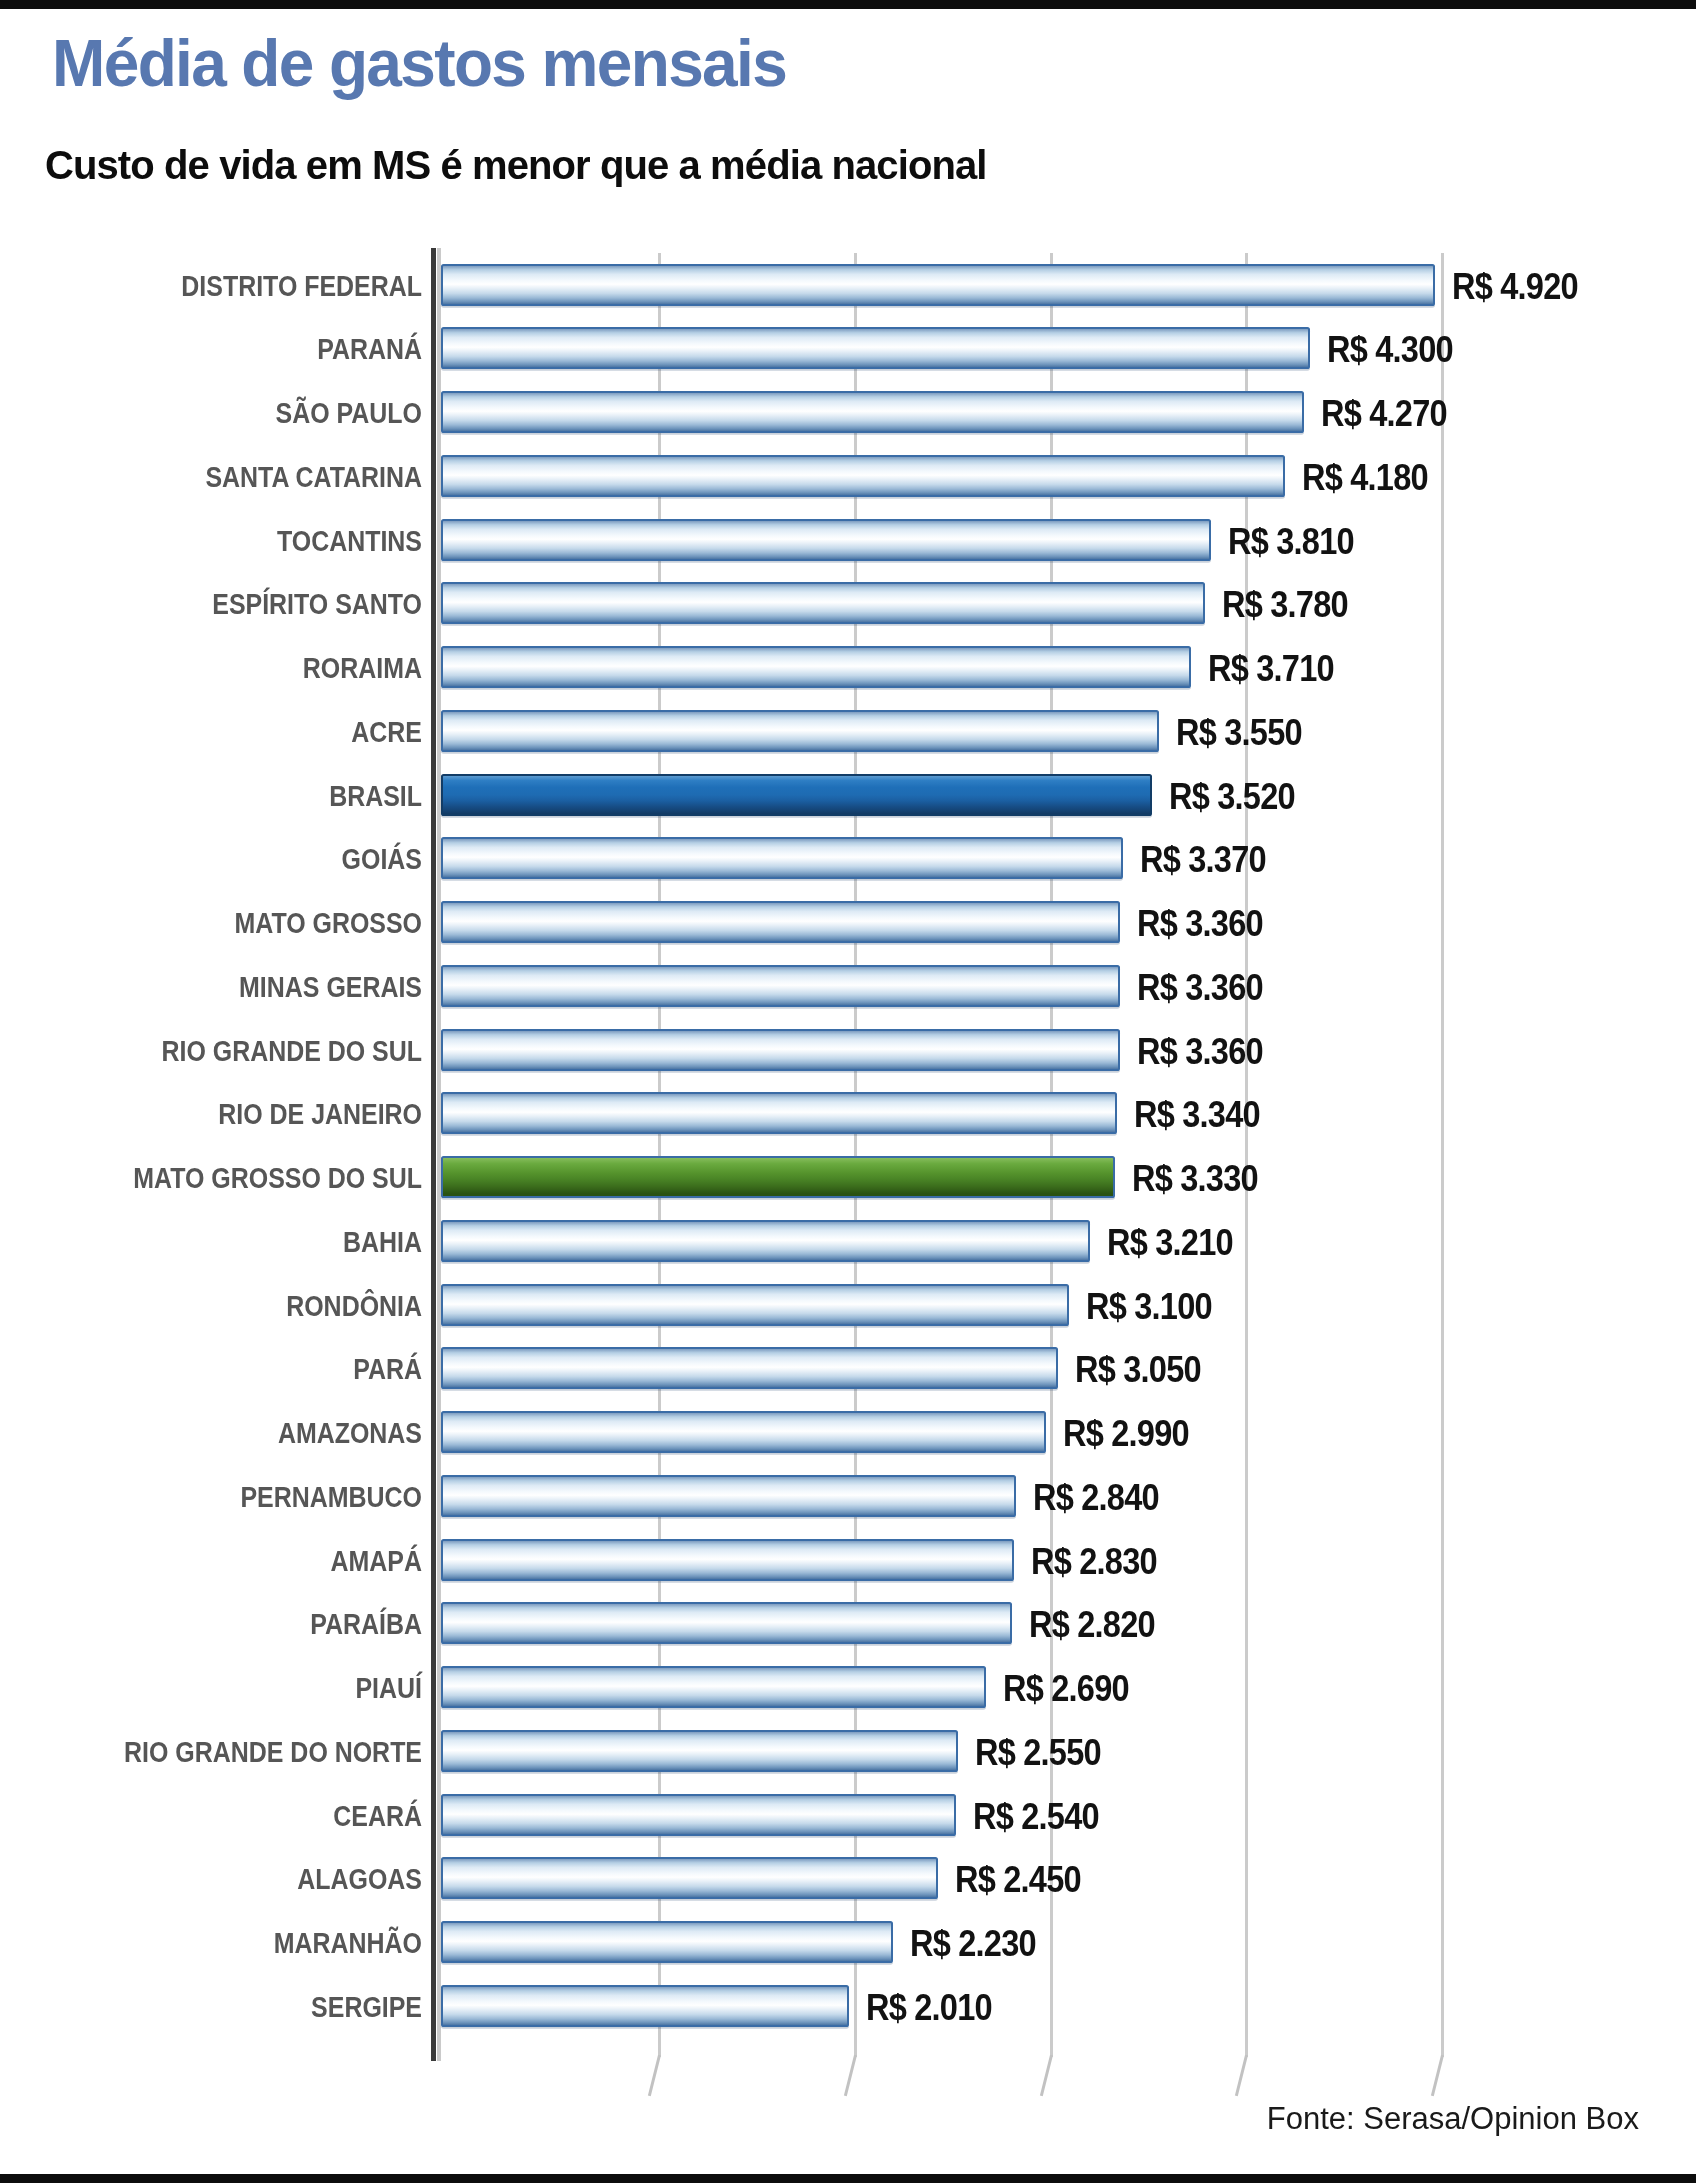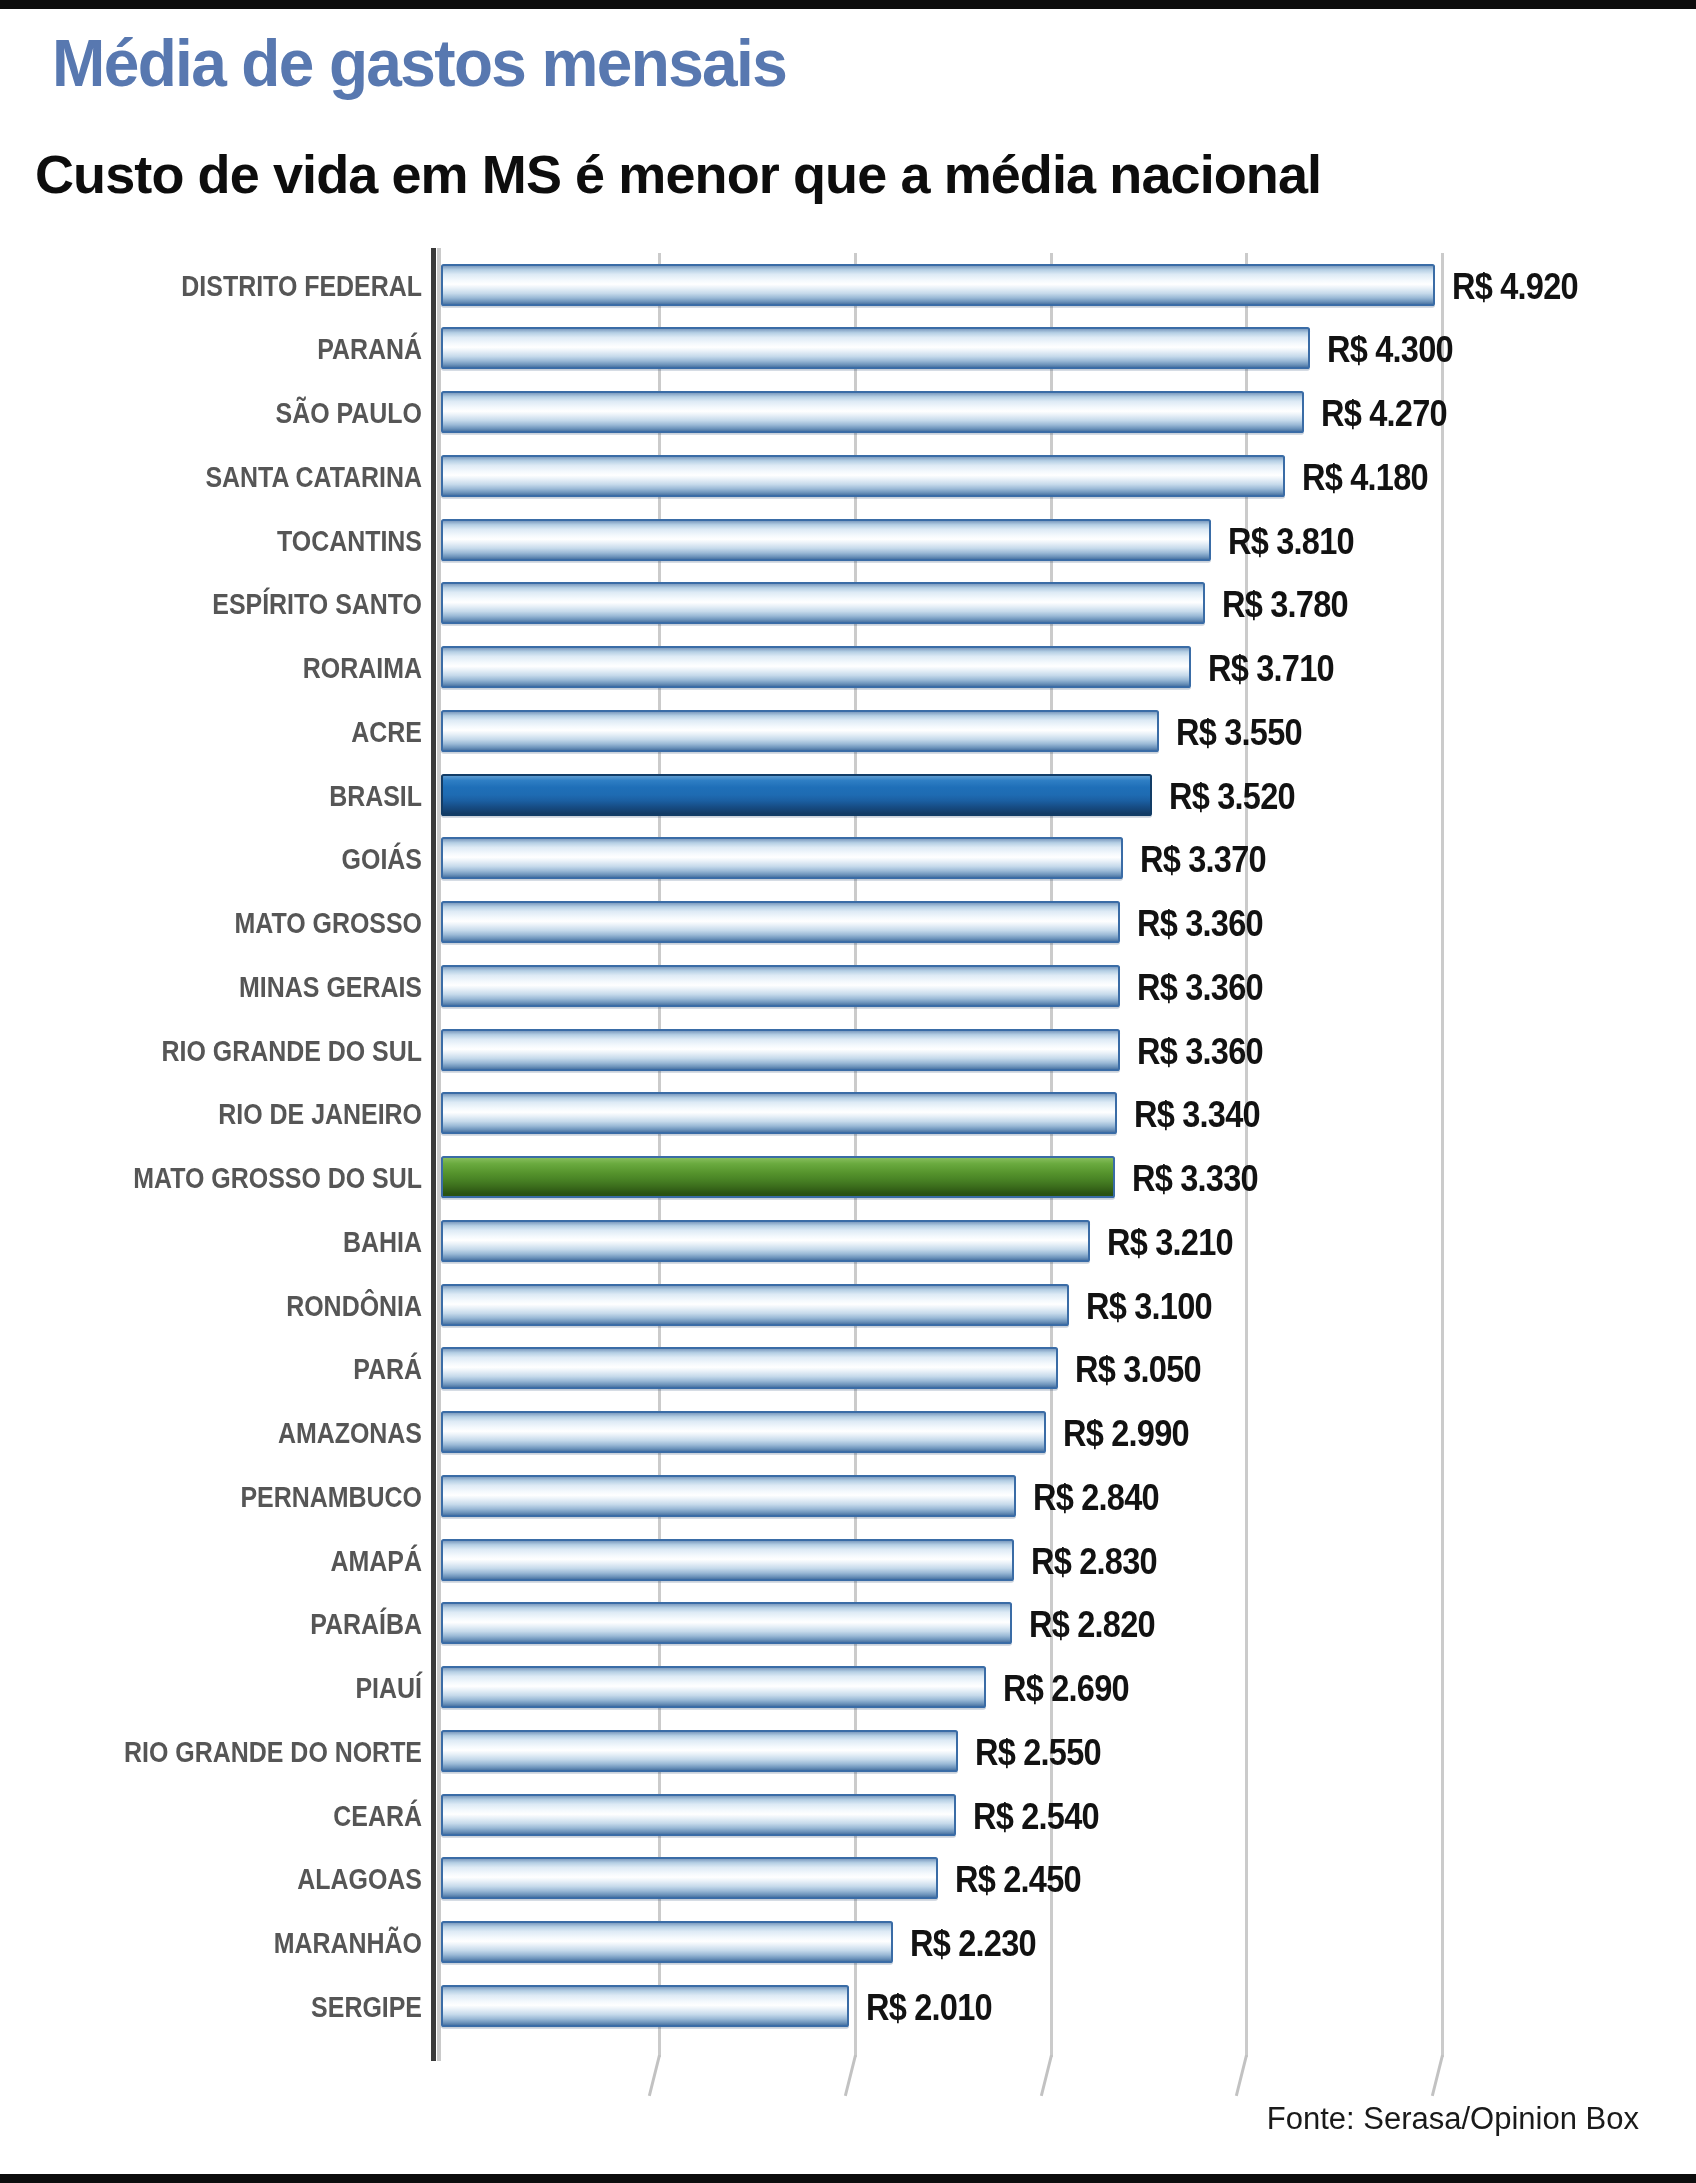--- a/index.html
+++ b/index.html
@@ -5,21 +5,21 @@
   html,body{margin:0;padding:0;background:#ffffff;}
   body{width:1696px;height:2184px;position:relative;overflow:hidden;
        font-family:"Liberation Sans", sans-serif;}
   .edge-bar{position:absolute;left:0;width:1696px;background:#0d0d0d;}
   #top-bar{top:0;height:8.7px;}
   #bottom-bar{bottom:0;height:10.5px;}
 
   #title{position:absolute;left:52px;top:24.5px;font-size:66px;font-weight:700;
          color:#5878b0;letter-spacing:-1.7px;white-space:nowrap;
          transform:scaleX(0.97);transform-origin:left;}
-  #subtitle{position:absolute;left:35px;top:143px;font-size:54px;font-weight:700;
+  #subtitle{position:absolute;left:45px;top:143px;font-size:40px;font-weight:700;
             color:#0d0d0d;letter-spacing:-0.9px;white-space:nowrap;}
 
   #labels{position:absolute;left:0;top:253px;width:422px;height:1808px;}
   .cat-label{position:absolute;right:0;height:44px;line-height:45px;width:422px;
              text-align:right;font-size:29px;font-weight:700;color:#565656;
              letter-spacing:0;white-space:nowrap;
              transform:scaleX(0.86);transform-origin:right center;}
 
   #axis-line{position:absolute;left:431px;top:248px;width:5.2px;height:1813px;
              background:#3a3a3a;}

